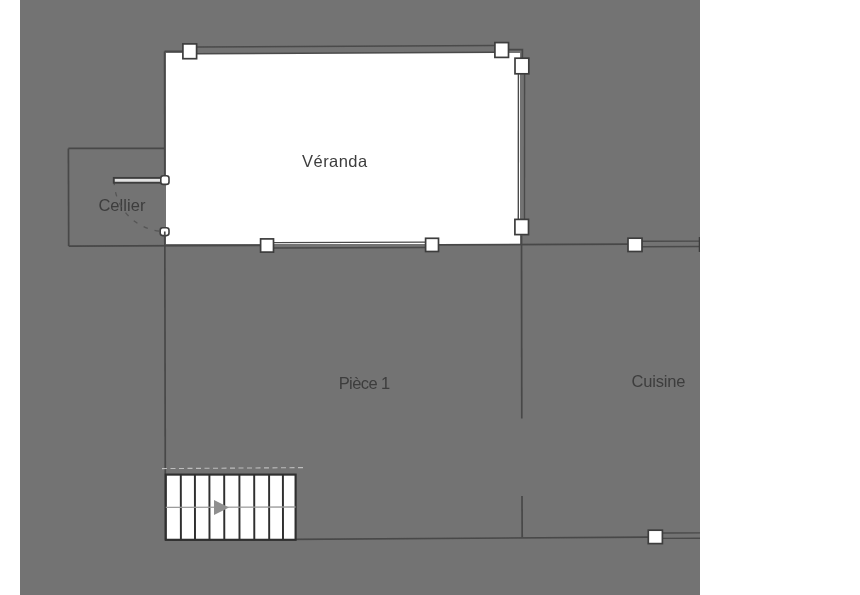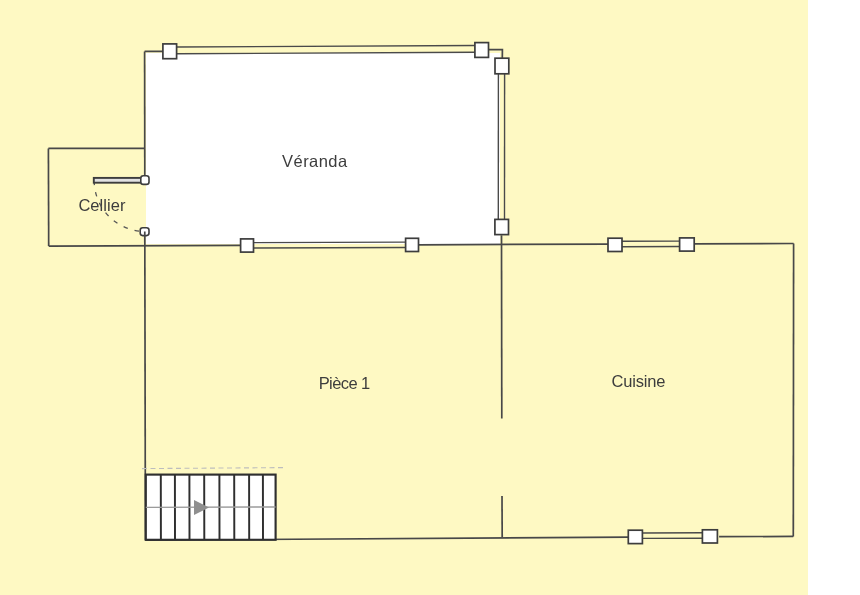--- a/index.html
+++ b/index.html
@@ -1,16 +1,16 @@
 <!DOCTYPE html>
 <html><head>
 <meta charset="utf-8">
 <style>
   html,body{margin:0;padding:0;background:#ffffff;}
-  .page{width:808px;height:595px;position:relative;background:#fef9c3;overflow:hidden;}
+  .page{width:680px;height:595px;position:relative;background:#737373;overflow:hidden;margin-left:20px;}
   svg{position:absolute;left:0;top:0;filter:blur(0.3px);}
   text{font-family:"Liberation Sans",sans-serif;fill:#3d3d3d;}
 </style>
 </head>
 <body>
 <div class="page">
 <svg width="860" height="595" viewBox="0 0 860 595">
 <g stroke-linecap="butt" fill="none">
 
 <rect x="146" y="53" width="354" height="191" fill="#ffffff" stroke="none"></rect>

